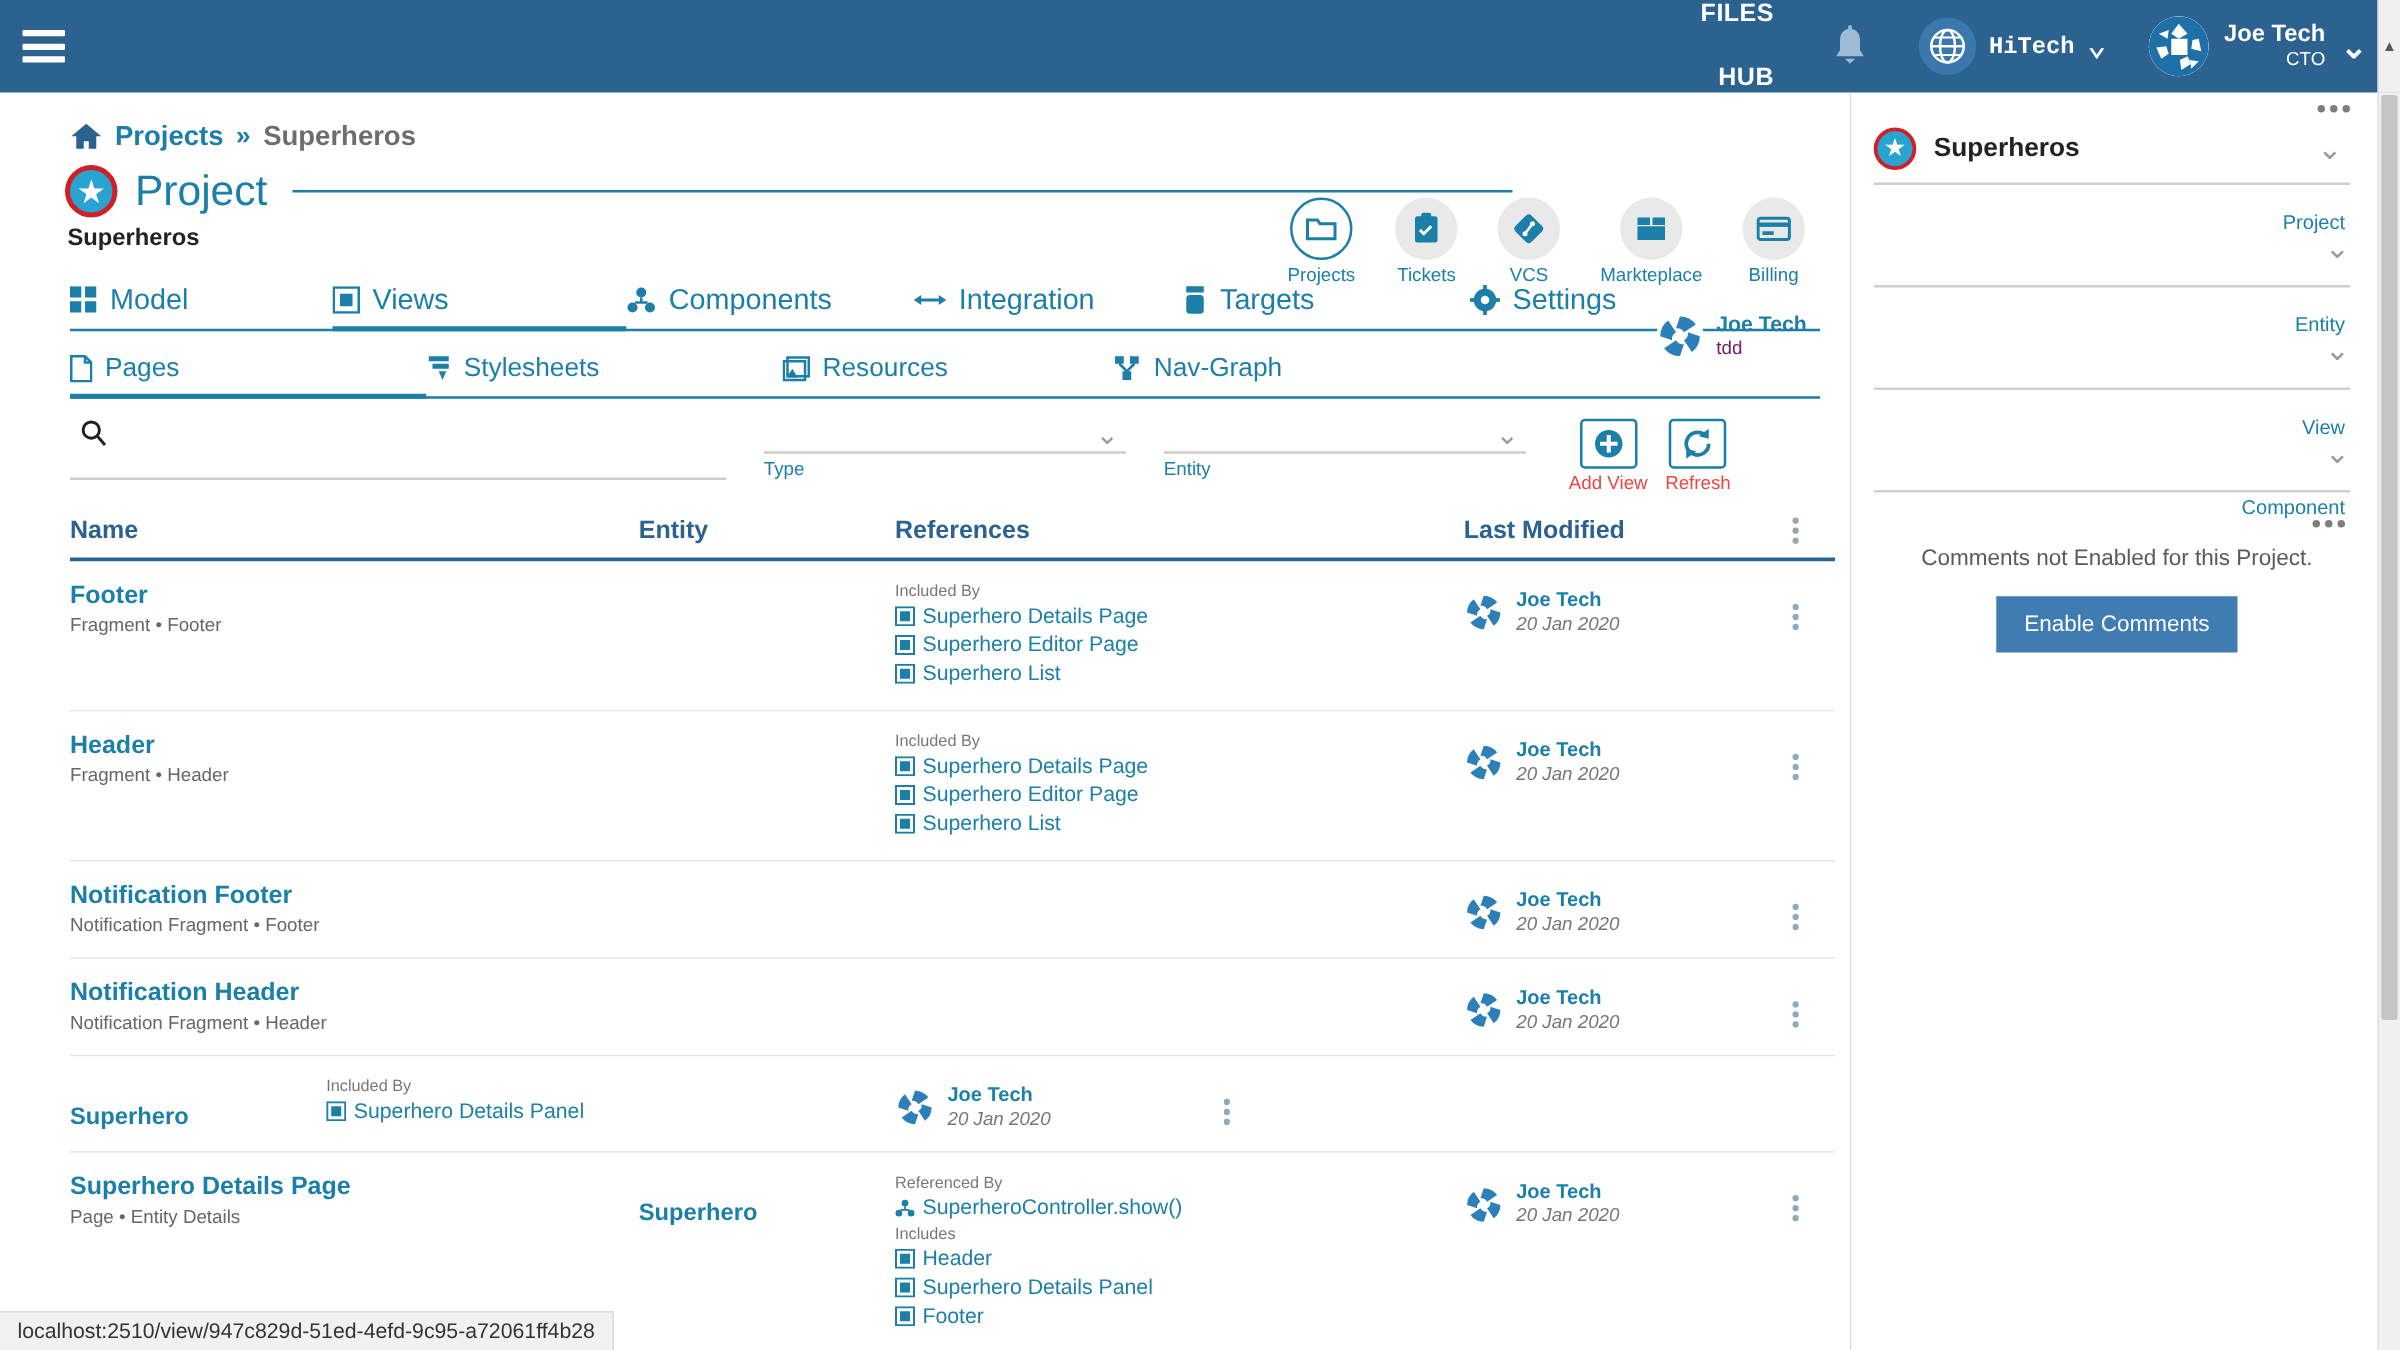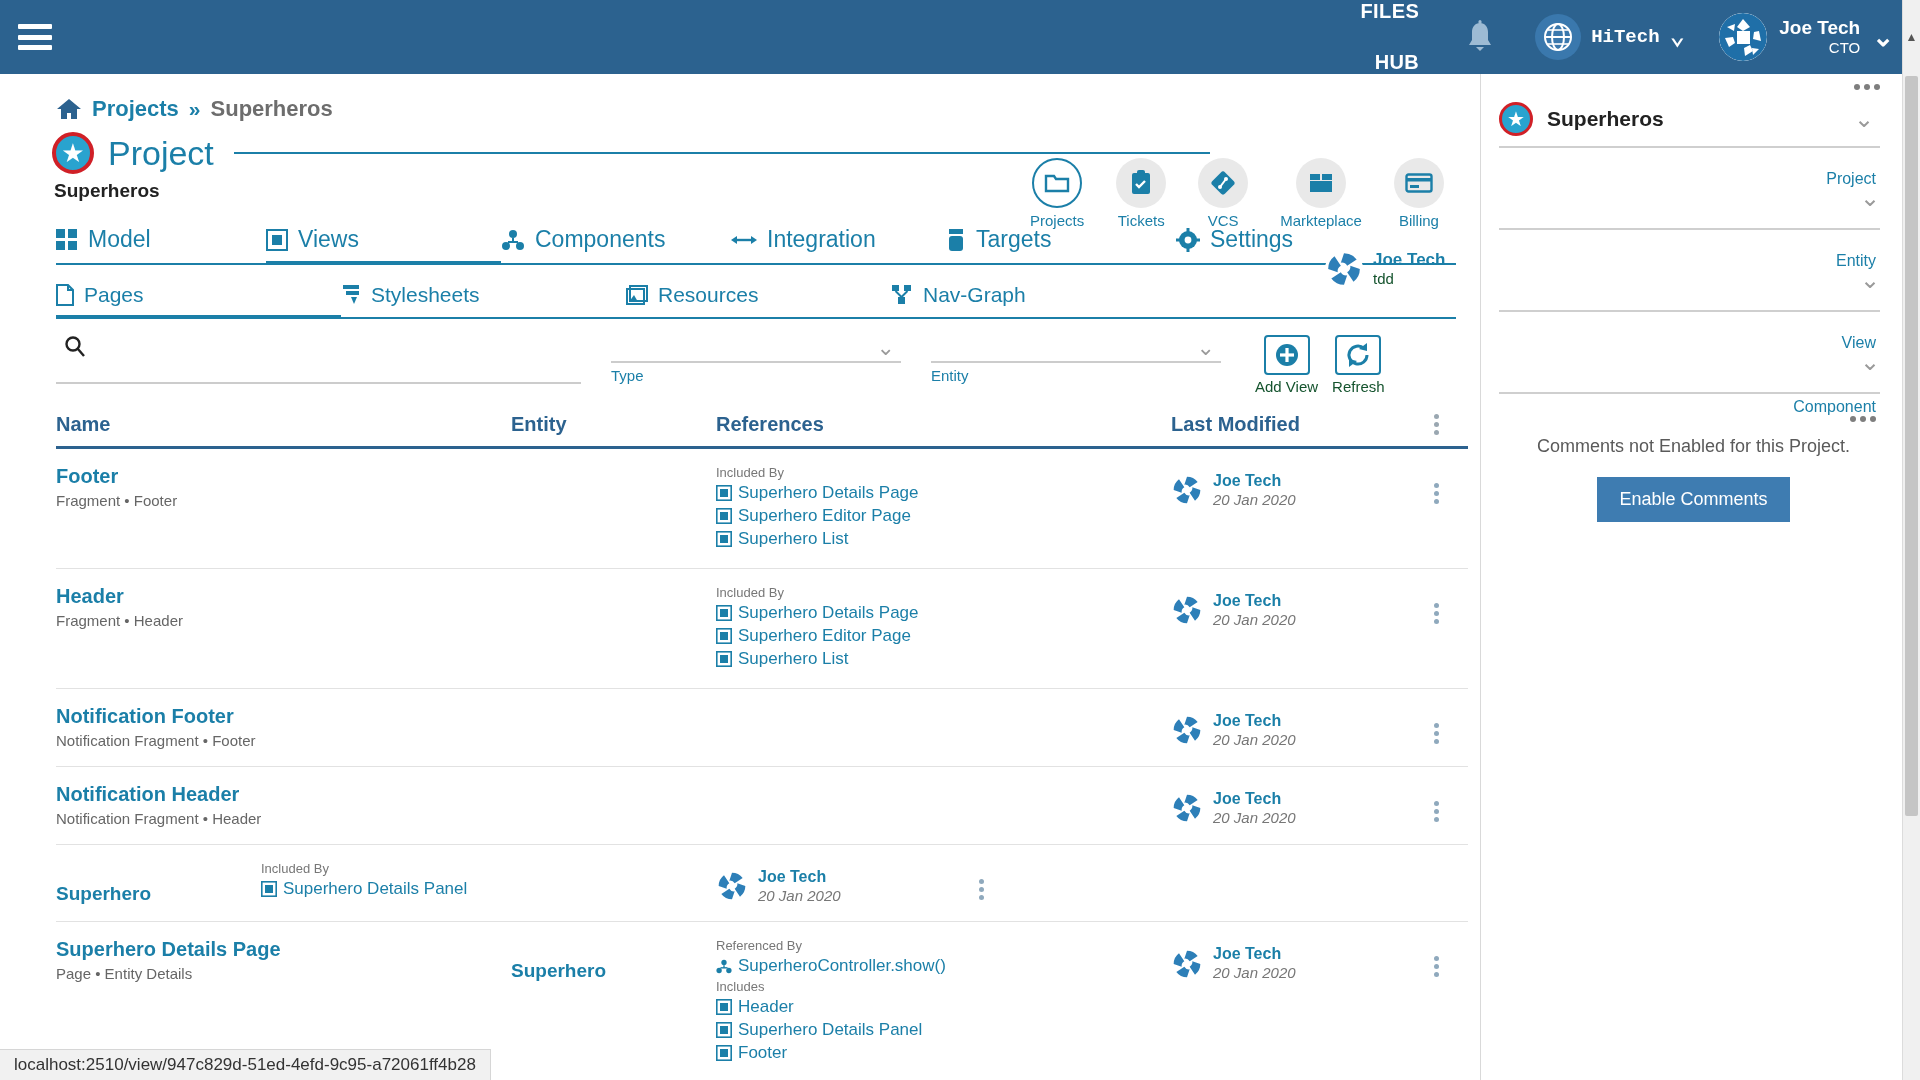--- a/index.html
+++ b/index.html
@@ -68,21 +68,21 @@
   .tcircle { width:50px; height:50px; border-radius:50%; background:#e9e9e9;
     display:flex; align-items:center; justify-content:center; }
   .tcircle.active { background:#fff; border:2px solid #1b7fa8; }
   .tlabel { color:#1b7fa8; font-size: 15px; }
 
   
   .owner { position:absolute; top: 176px; left: 1325px; display:flex; align-items:center; gap:10px;}
   .owner .av { width:38px; height:38px; border-radius:50%; background:#fff; overflow:hidden; position:relative;}
   .owner .ot { display:flex; flex-direction:column; line-height:1.2; }
   .owner .on { color:#1b7fa8; font-size:17px; font-weight:700;}
-  .owner .oh { color:#14532d; font-size:15px;}
+  .owner .oh { color:#701a75; font-size:15px;}
 
   
   .tabs { display:flex; margin: 18px 0 0 56px; border-bottom: 2px solid #1b7fa8;
     width: 1400px; }
   .tab { display:flex; align-items:center; gap:10px; padding: 6px 0 10px 0; cursor:pointer;
     color:#1b7fa8; font-size: 23px; position:relative; }
   .tab .ic { display:flex; align-items:center; }
   .tab.active::after { content:""; position:absolute; left:0; right:0; bottom:-2px;
     height: 4px; background:#1b7fa8; }
   .tabs .t0 { width: 210px; } .tabs .t1 { width: 235px; }
@@ -106,21 +106,21 @@
   .searchfield input { border:0; outline:0; font-size:18px; width: 470px; margin-left:40px;
     background:transparent; font-family:"Liberation Sans", sans-serif; }
   .selfield { width: 290px; margin-left: 30px; position:relative; }
   .selfield .line { height:2px; background:#cccccc; margin-top: 26px; }
   .selfield .chev { position:absolute; right: 6px; top: 0px; color:#9a9a9a; font-size: 22px; }
   .selfield .lab { color:#1b7fa8; font-size: 15px; margin-top: 4px; }
   .actions { margin-left: 34px; display:flex; gap: 14px; }
   .actbtn { display:flex; flex-direction:column; align-items:center; gap: 3px; cursor:pointer; }
   .actsq { width: 46px; height: 40px; border: 2px solid #1b7fa8; border-radius: 4px;
     display:flex; align-items:center; justify-content:center; background:#fff; }
-  .actlabel { color:#14532d; font-size: 15px; }
+  .actlabel { color:#ef4444; font-size: 15px; }
 
   
   .tbl { margin: 18px 0 0 56px; width: 1412px; }
   .thead { display:flex; align-items:center; border-bottom: 3px solid #2c628f;
     padding-bottom: 10px; }
   .th { color:#2c628f; font-size: 20px; font-weight:700; }
   .c-name { width: 455px; } .c-ent { width: 205px; }
   .c-ref { width: 455px; } .c-mod { width: 240px; }
   .c-kebab { width: 50px; display:flex; justify-content:center;}
   .kebab { display:flex; flex-direction:column; gap:3px; align-items:center; cursor:pointer;}

